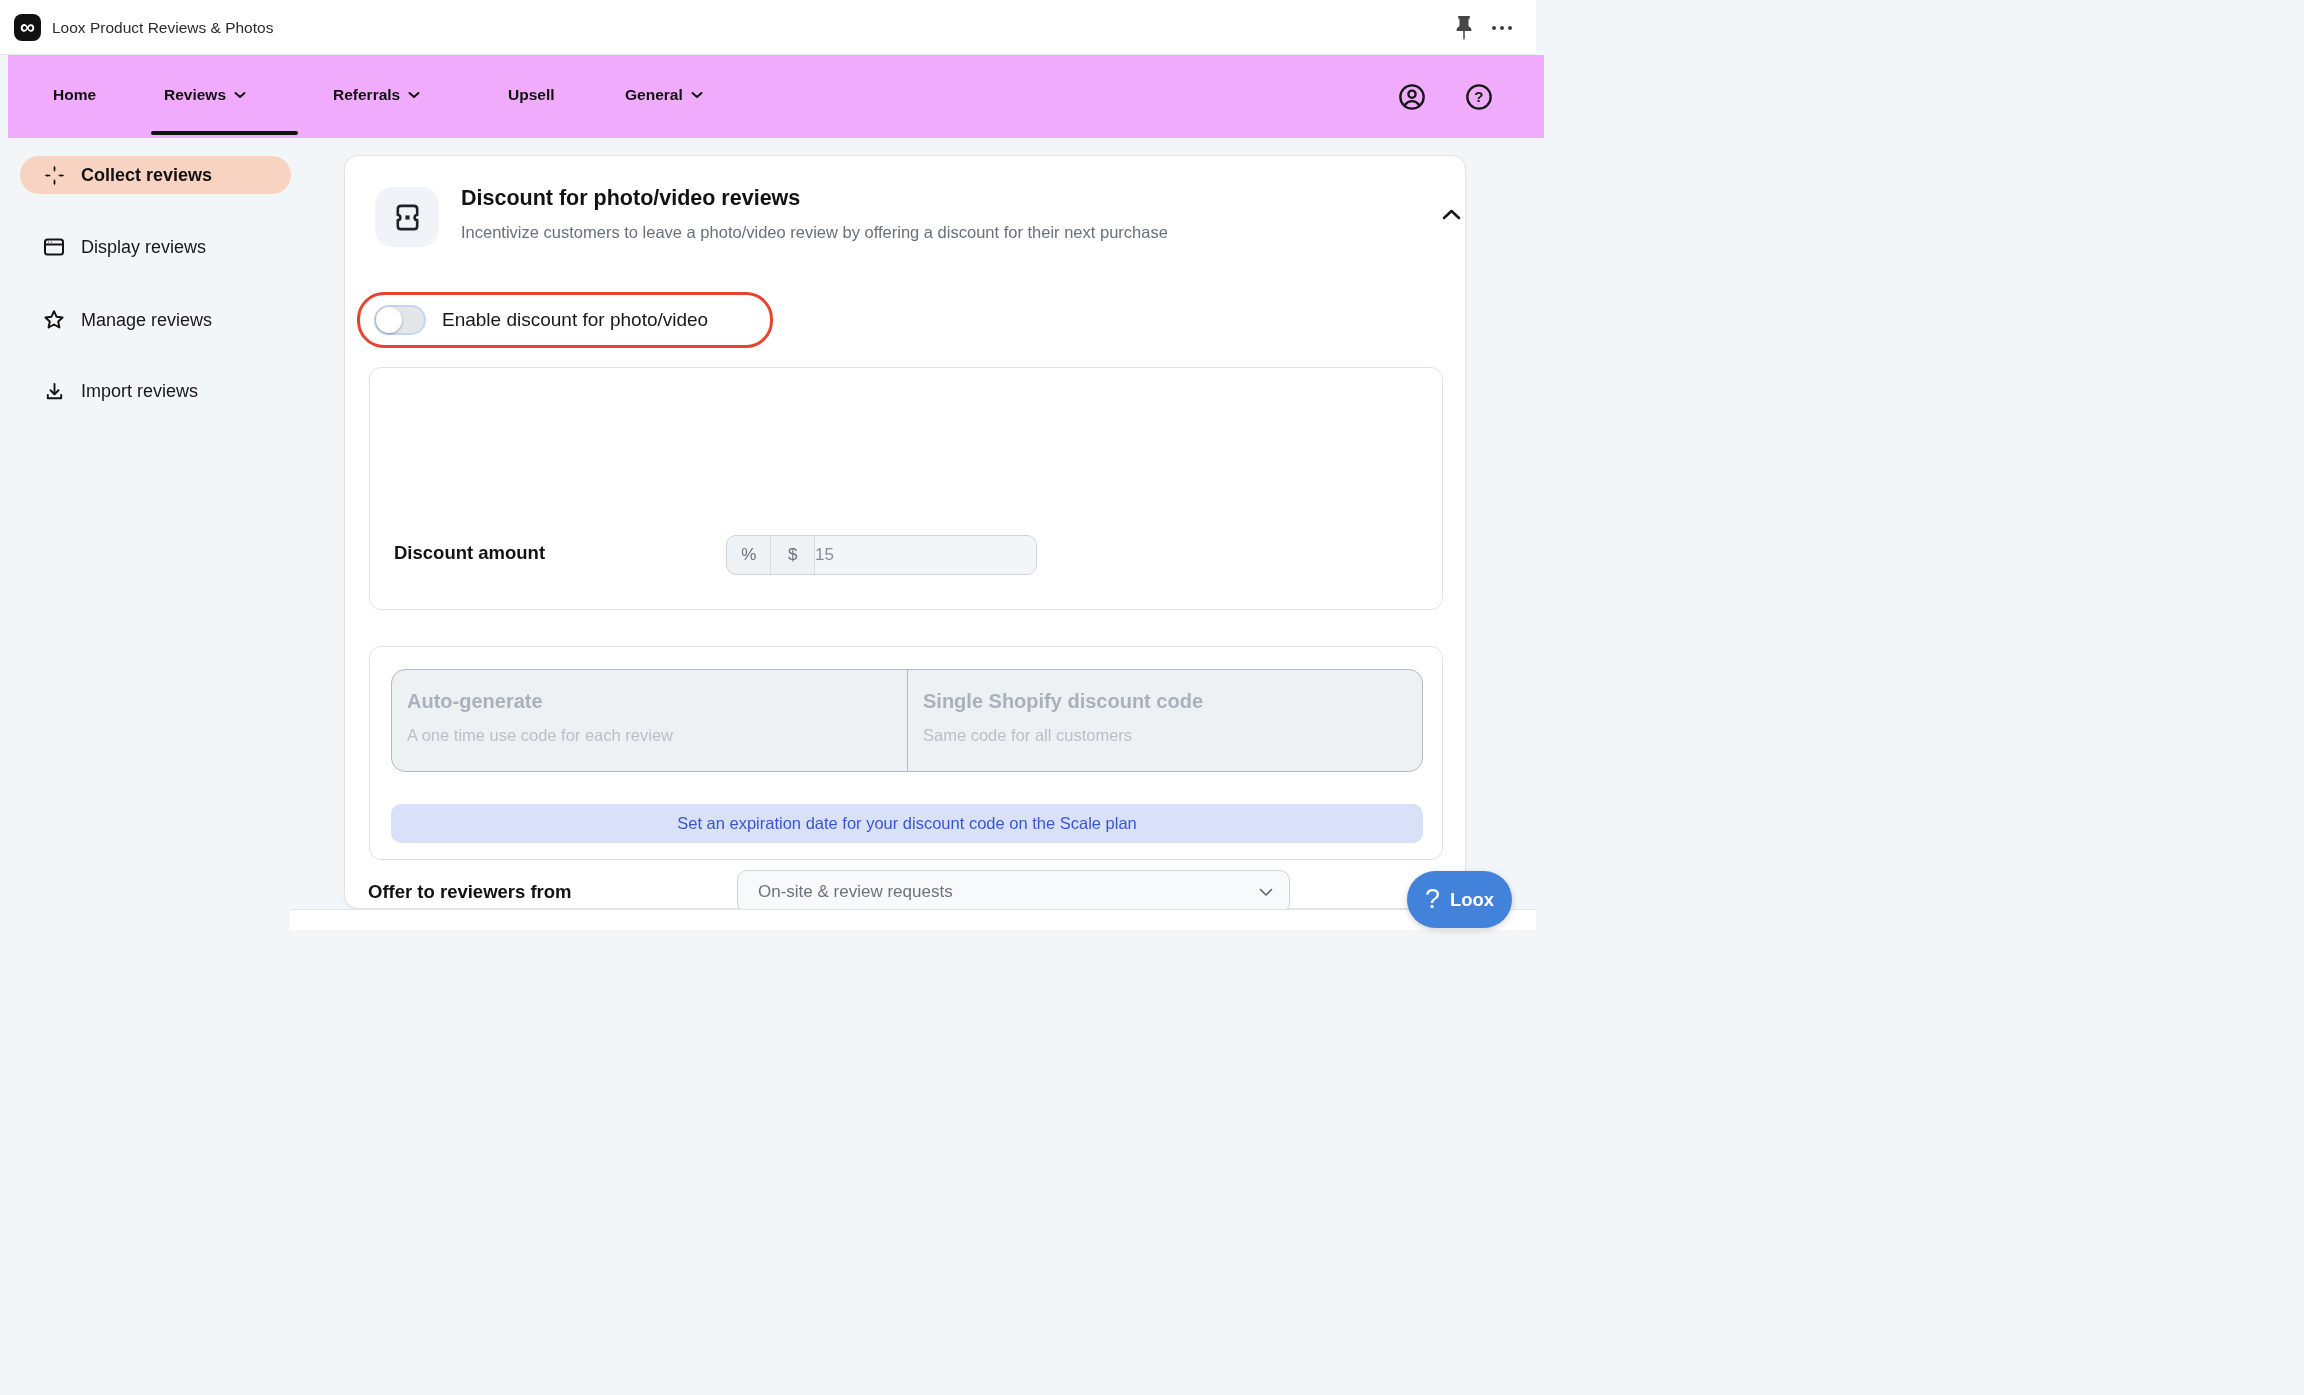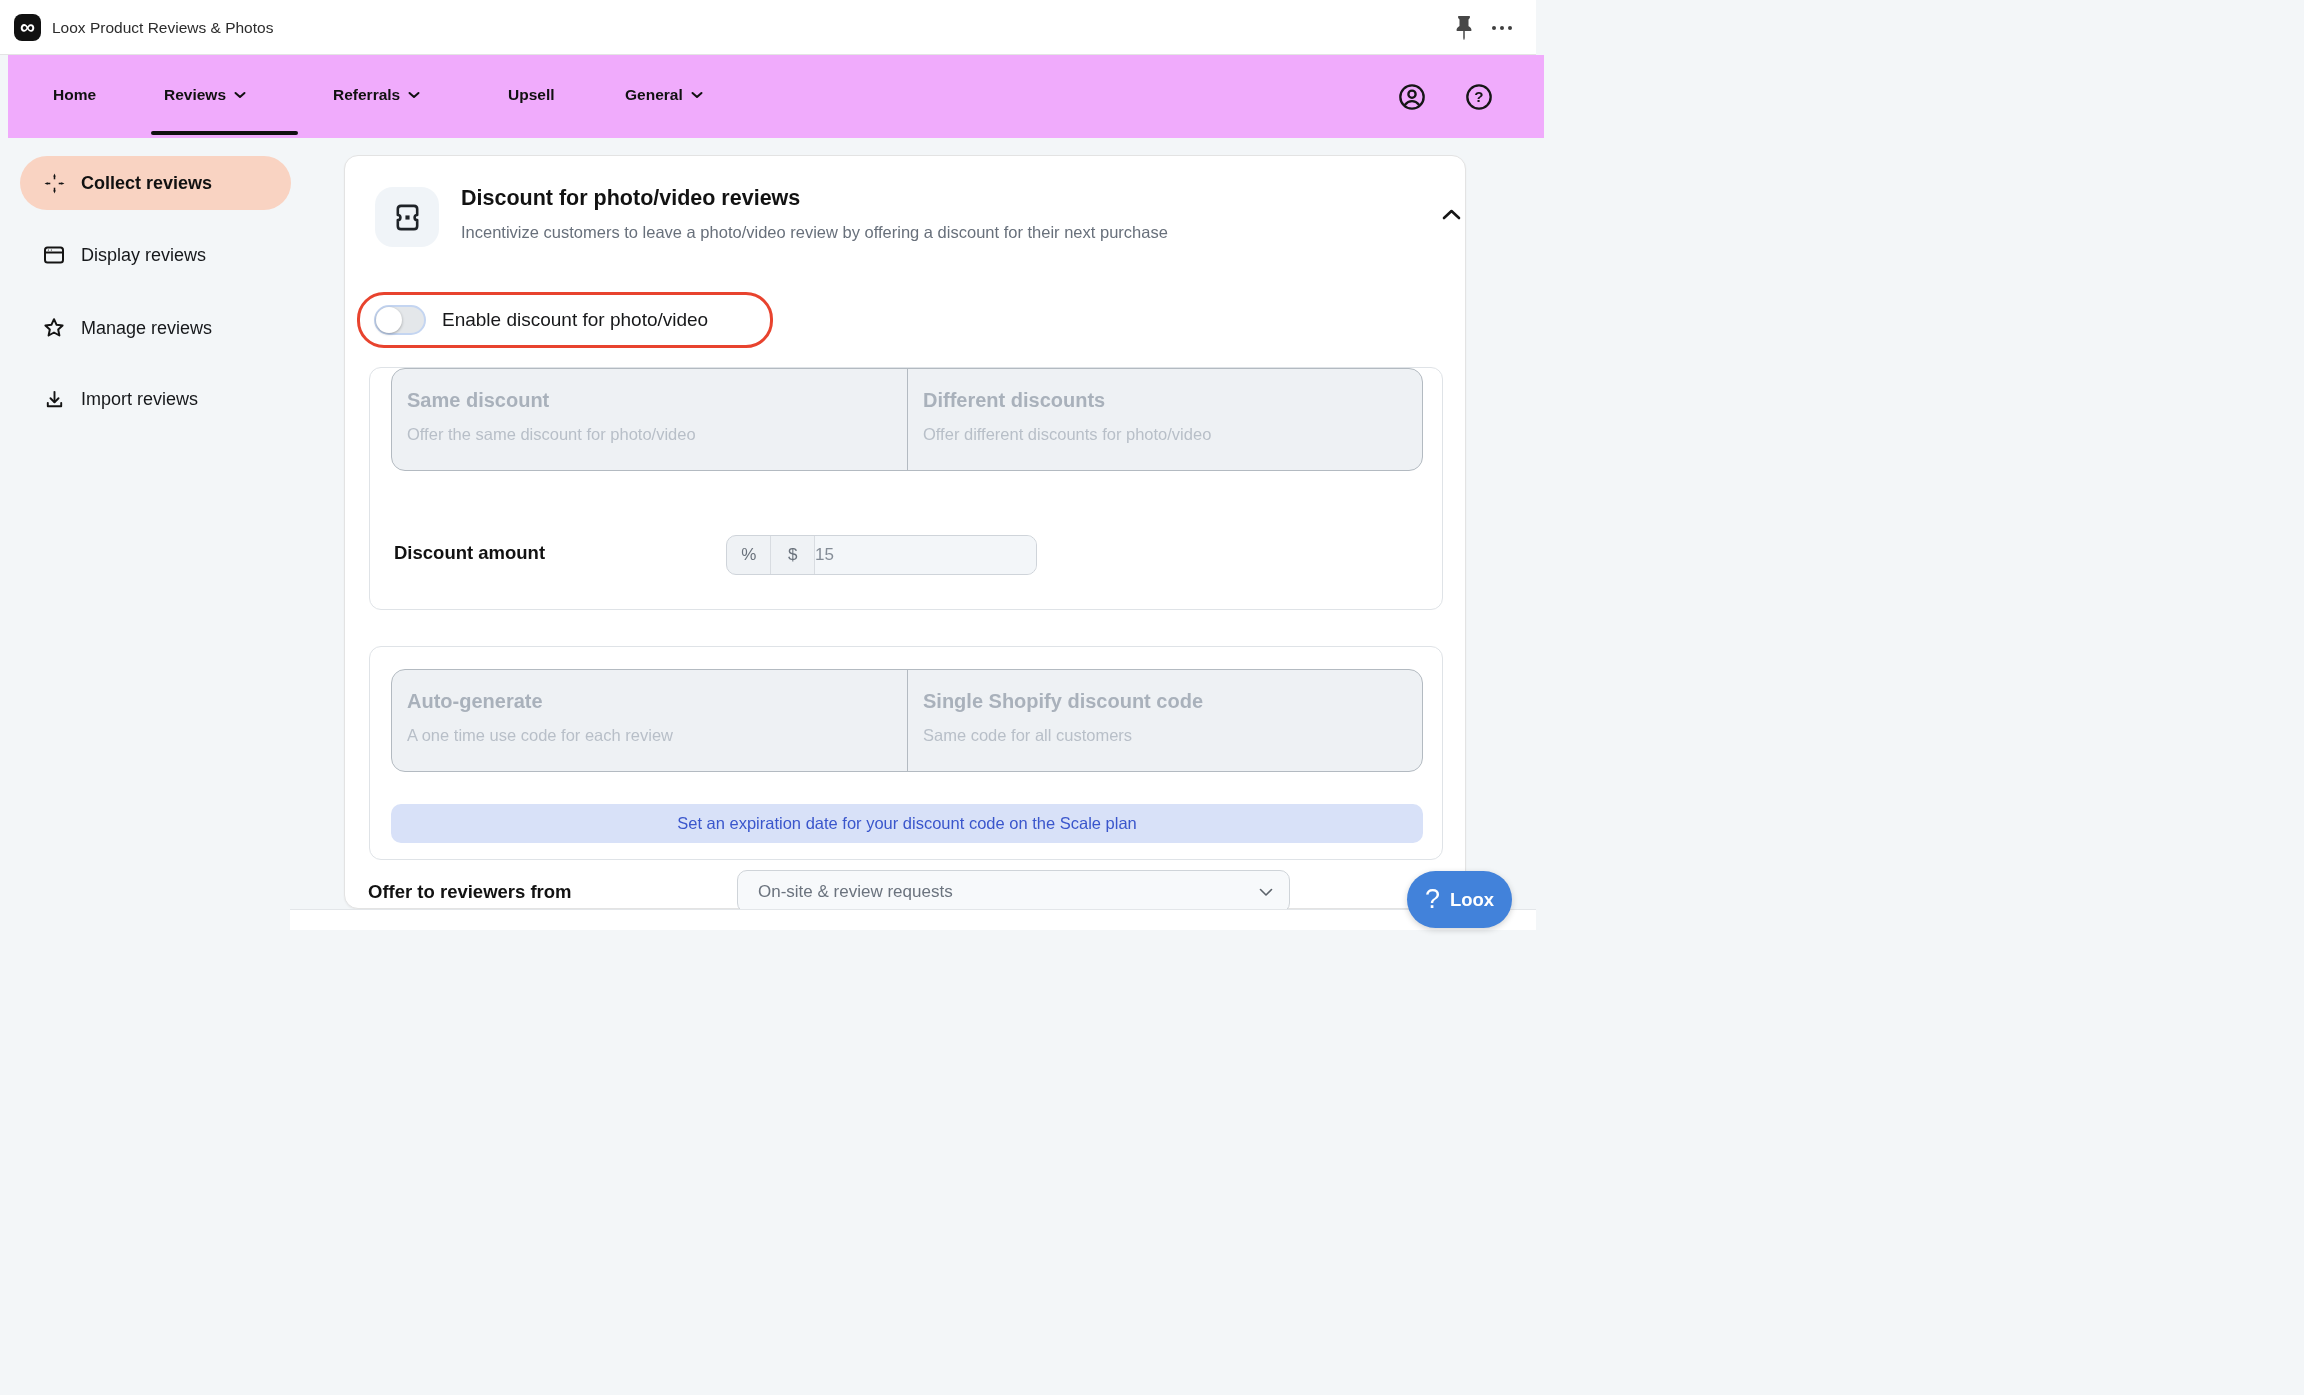--- a/index.html
+++ b/index.html
@@ -24,21 +24,21 @@
   .navbar { position:absolute; left:8px; top:55px; width:1536px; height:83px;
     background:#f0abfc; z-index:29; }
   .nav-item { position:absolute; top:0; height:80px; display:flex; align-items:center;
     gap:8px; font-size:15.5px; font-weight:700; color:#111; cursor:pointer; }
   .nav-underline { position:absolute; left:143px; top:76px; width:147px; height:3.5px;
     background:#111; border-radius:2px; }
   .nav-chevron svg { display:block; }
   .nav-icon-btn { position:absolute; top:28px; width:28px; height:28px; }
 
   
-  .side-item { position:absolute; left:20px; width:271px; height:54px;
+  .side-item { position:absolute; left:20px; width:271px; height:38px;
     display:flex; align-items:center; border-radius:27px; cursor:pointer; }
   .side-item .s-icon { position:absolute; left:22px; width:24px; height:24px;
     display:flex; align-items:center; justify-content:center; }
   .side-item .s-label { position:absolute; left:61px; font-size:18px;
     font-weight:500; color:#16181b; white-space:nowrap; }
   .side-item.active { background:#F9D3C2; }
   .side-item.active .s-label { font-weight:700; color:#111; }
 
   
   .card { position:absolute; left:344px; top:155px; width:1122px; height:754px;
@@ -243,30 +243,20 @@
   </div>
 
   <div class="annot-box">
     <div class="toggle">
       <div class="knob"></div>
     </div>
     <div class="toggle-label">Enable discount for photo/video</div>
   </div>
 
   <div class="section s1">
-    <div class="segbox">
-      <div class="cell">
-        <div class="seg-title">Same discount</div>
-        <div class="seg-desc">Offer the same discount for photo/video</div>
-      </div>
-      <div class="cell">
-        <div class="seg-title">Different discounts</div>
-        <div class="seg-desc">Offer different discounts for photo/video</div>
-      </div>
-    </div>
 
     <div class="amount-label">Discount amount</div>
     <div class="amount-group">
       <div class="amount-seg">%</div>
       <div class="amount-seg">$</div>
       <input class="amount-input" type="text" value="15" style="">
     </div>
   </div>
 
   <div class="section s2">

